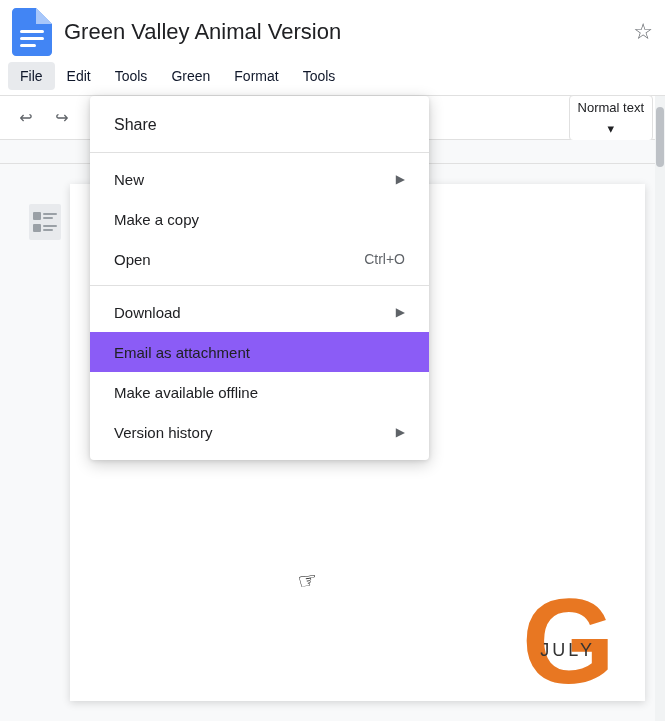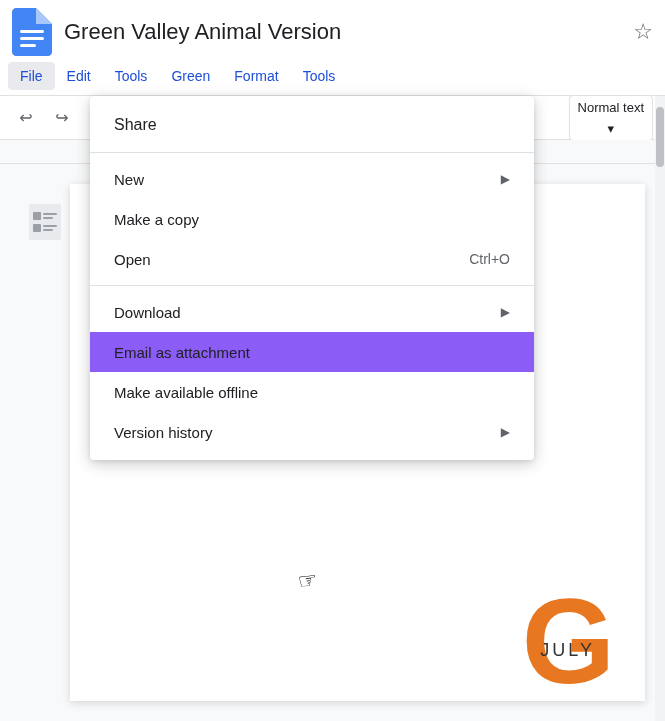--- a/index.html
+++ b/index.html
@@ -49,21 +49,21 @@
       align-items: center;
       background: #fff;
       padding: 0 8px;
       height: 40px;
       border-bottom: 1px solid #e0e0e0;
     }
 
     .menu-item {
       padding: 6px 12px;
       font-size: 14px;
-      color: #1d4ed8;
+      color: #0f172a;
       cursor: pointer;
       border-radius: 4px;
       white-space: nowrap;
     }
 
     .menu-item.active {
       background: #e8eaed;
     }
 
     
@@ -169,21 +169,21 @@
       font-weight: normal;
       color: #333;
       letter-spacing: 3px;
     }
 
     
     .dropdown-overlay {
       position: absolute;
       top: 96px;
       left: 90px;
-      width: 444px;
+      width: 339px;
       background: #fff;
       border-radius: 4px;
       box-shadow: 0 4px 16px rgba(0,0,0,0.2), 0 1px 4px rgba(0,0,0,0.1);
       z-index: 100;
       padding: 8px 0;
     }
 
     .dropdown-item {
       display: flex;
       align-items: center;

